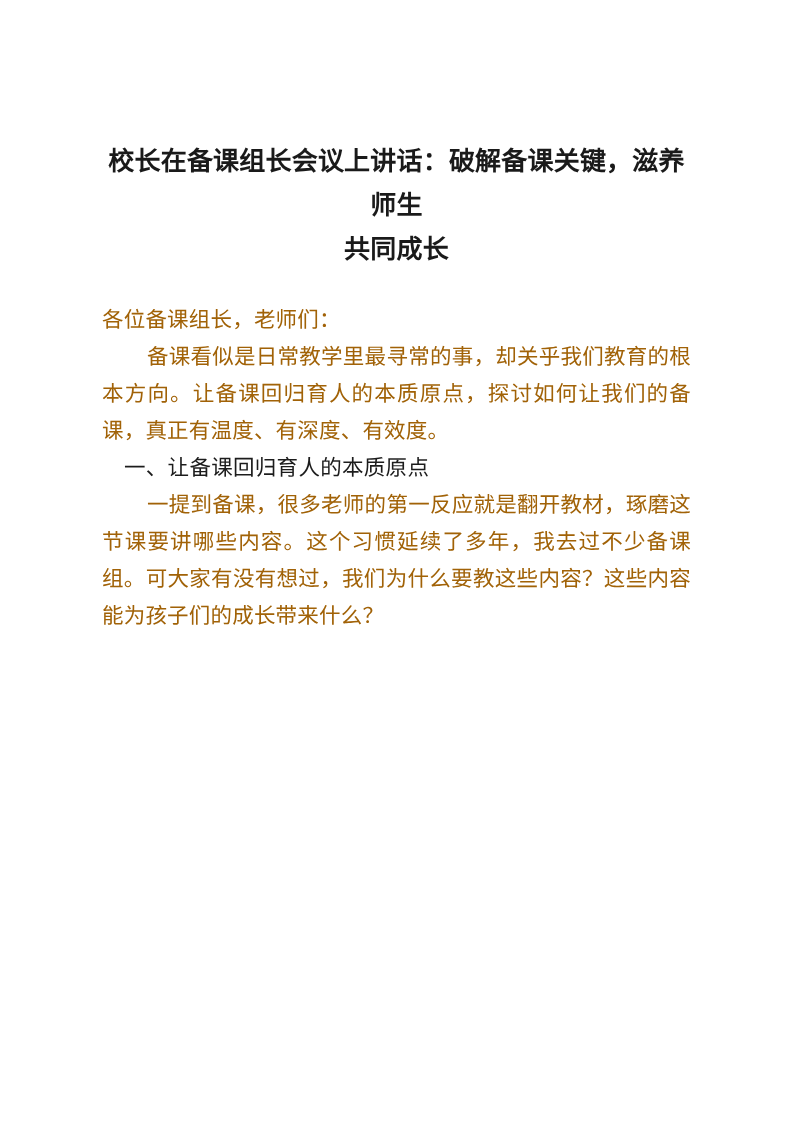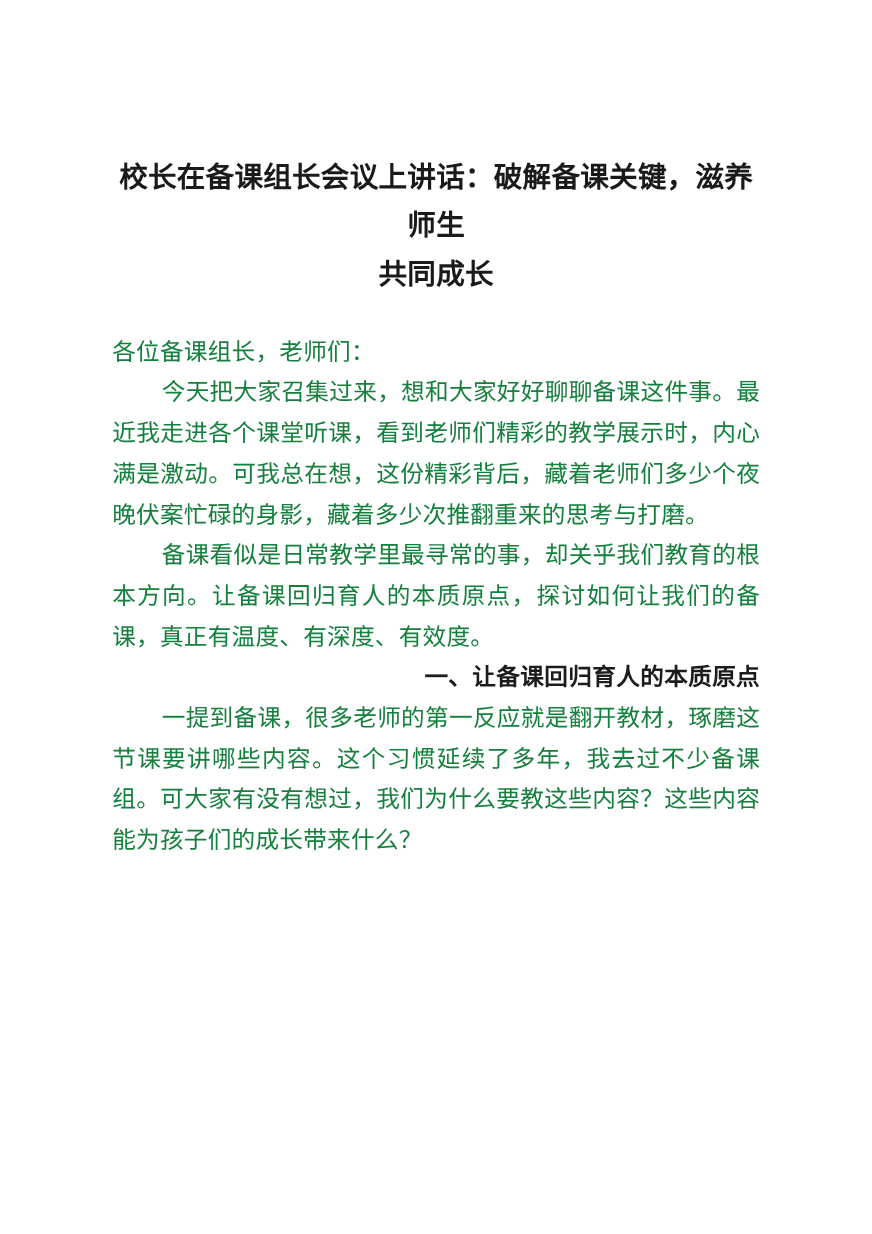--- a/index.html
+++ b/index.html
@@ -34,36 +34,35 @@
     line-height: 44px;
     color: #1a1a1a;
     text-align: center;
     margin: 0 0 30px 0;
     letter-spacing: 0.2px;
   }
 
   
   .section-heading {
     font-family: "Liberation Serif", "DejaVu Serif", serif;
-    font-weight: bold;
+    font-weight: normal;
     font-size: 21.5px;
     line-height: 37px;
     color: #1c1c1c;
     margin: 0;
     text-indent: 22px;
     letter-spacing: 0.3px;
-    text-align: right;
   }
 
   
   .para {
     font-family: "Liberation Serif", "DejaVu Serif", serif;
     font-size: 21.5px;
     line-height: 37px;
-    color: #15803d;
+    color: #a16207;
     margin: 0;
     text-align: justify;
     text-justify: inter-character;
     text-indent: 45px;
     letter-spacing: 0.2px;
     -webkit-hyphens: none;
     hyphens: none;
   }
 
   .para.no-indent {
@@ -85,21 +84,20 @@
 <div class="page">
   <div class="content">
 
     <h1 class="doc-title">
       <span>校长在备课组长会议上讲话：破解备课关键，滋养师生</span><br>
       <span>共同成长</span>
     </h1>
 
     <p class="para no-indent">各位备课组长，老师们：</p>
 
-    <p class="para">今天把大家召集过来，想和大家好好聊聊备课这件事。最近我走进各个课堂听课，看到老师们精彩的教学展示时，内心满是激动。可我总在想，这份精彩背后，藏着老师们多少个夜晚伏案忙碌的身影，藏着多少次推翻重来的思考与打磨。</p>
 
     <p class="para">备课看似是日常教学里最寻常的事，却关乎我们教育的根本方向。让备课回归育人的本质原点，探讨如何让我们的备课，真正有温度、有深度、有效度。</p>
 
     <h2 class="section-heading">一、让备课回归育人的本质原点</h2>
 
     <p class="para">一提到备课，很多老师的第一反应就是翻开教材，琢磨这节课要讲哪些内容。这个习惯延续了多年，我去过不少备课组。可大家有没有想过，我们为什么要教这些内容？这些内容能为孩子们的成长带来什么？</p>
 
 
 
   </div>

